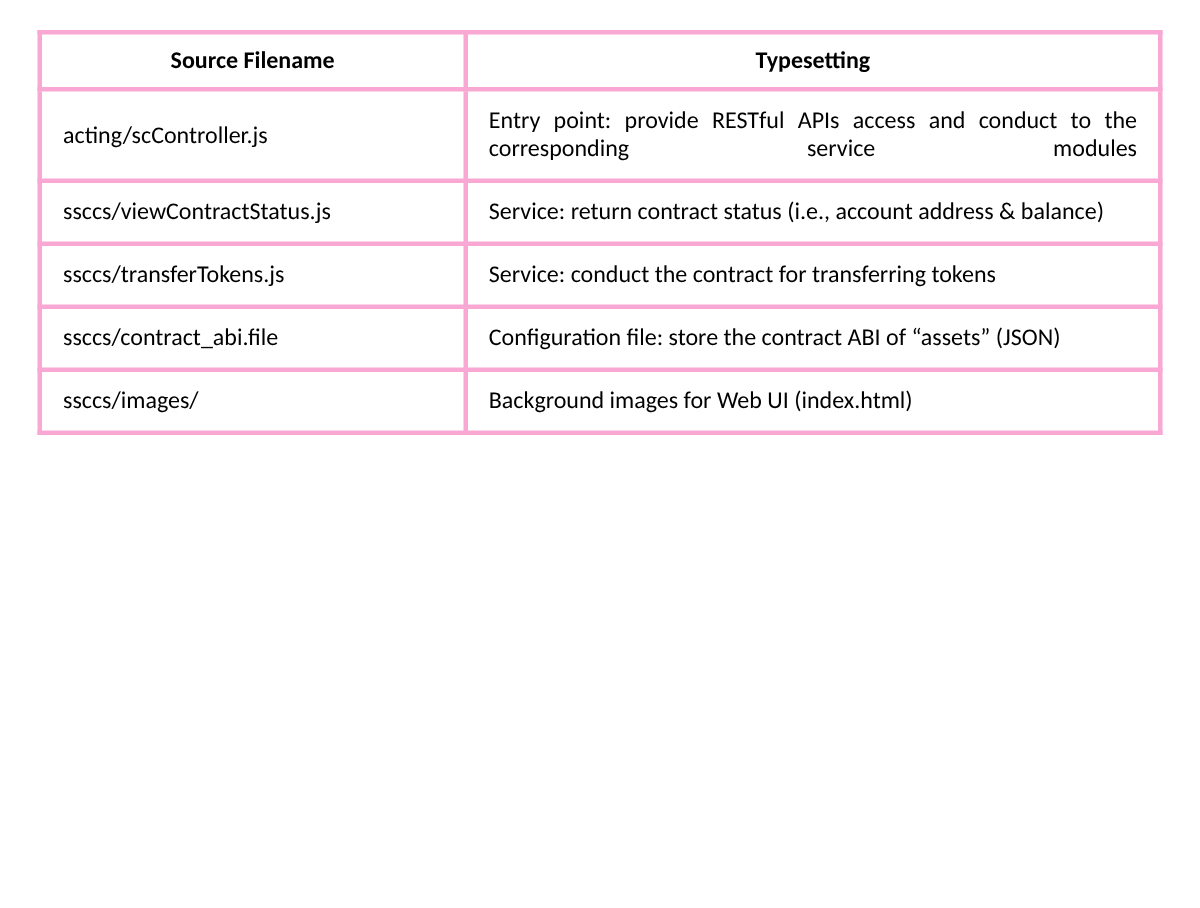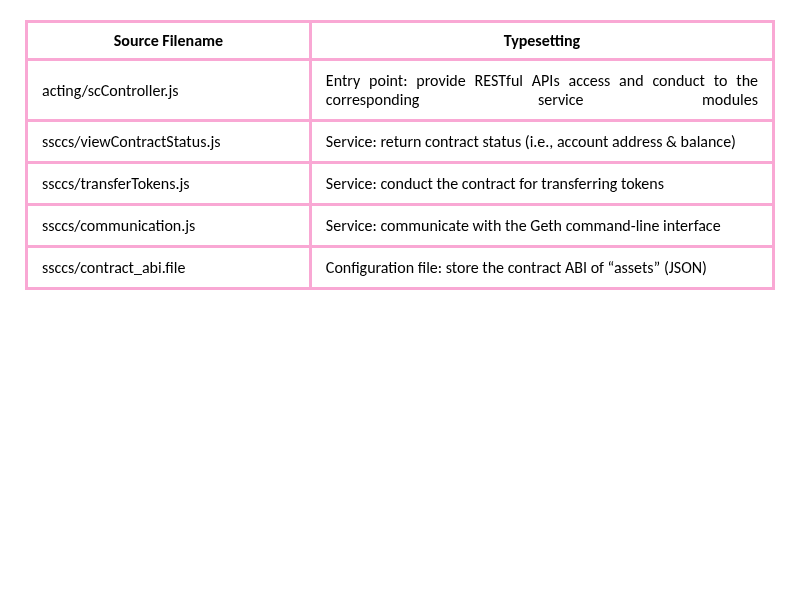--- a/index.html
+++ b/index.html
@@ -59,21 +59,21 @@
     </tr>
     <tr>
       <td class="col-filename">ssccs/viewContractStatus.js</td>
       <td class="col-description">Service: return contract status (i.e., account address &amp; balance)</td>
     </tr>
     <tr>
       <td class="col-filename">ssccs/transferTokens.js</td>
       <td class="col-description">Service: conduct the contract for transferring tokens</td>
     </tr>
     <tr>
-      <td class="col-filename">ssccs/communication.js</td>
-      <td class="col-description">Service: communicate with the Geth command-line interface</td>
+      <td class="col-filename">ssccs/contract_abi.file</td>
+      <td class="col-description">Configuration file: store the contract ABI of “assets” (JSON)</td>
     </tr>
     <tr>
-      <td class="col-filename">ssccs/contract_abi.file</td>
-      <td class="col-description">Configuration file: store the contract ABI of “assets” (JSON)</td>
+      <td class="col-filename">ssccs/images/</td>
+      <td class="col-description">Background images for Web UI (index.html)</td>
     </tr>
   </tbody>
 </table>
 
 </body></html>

